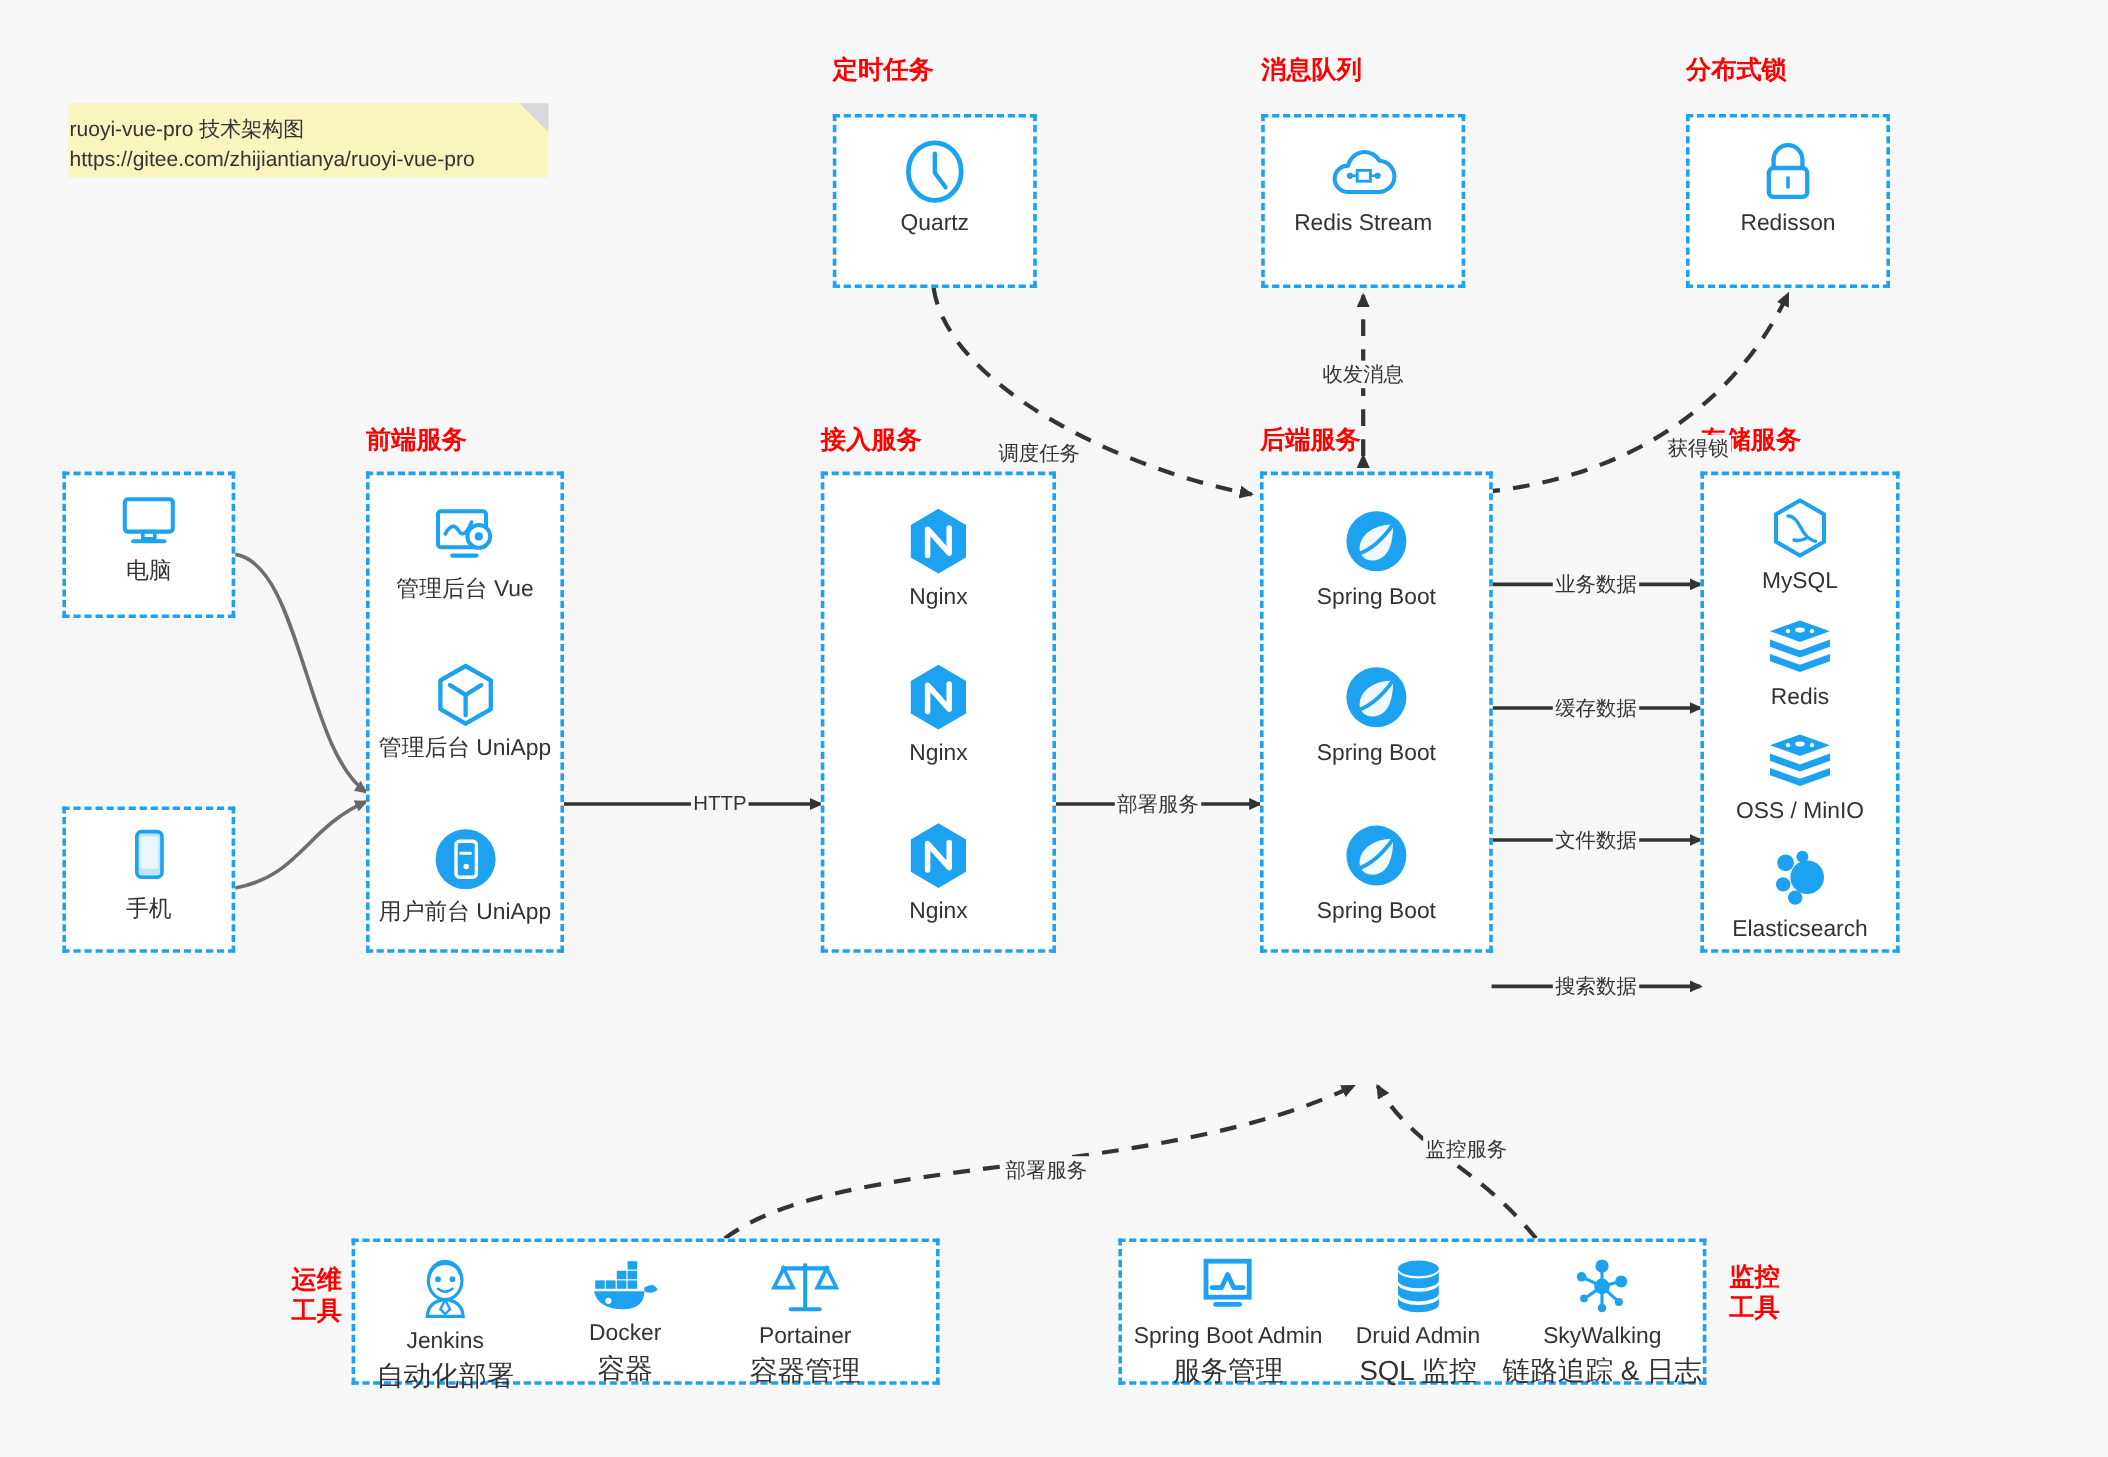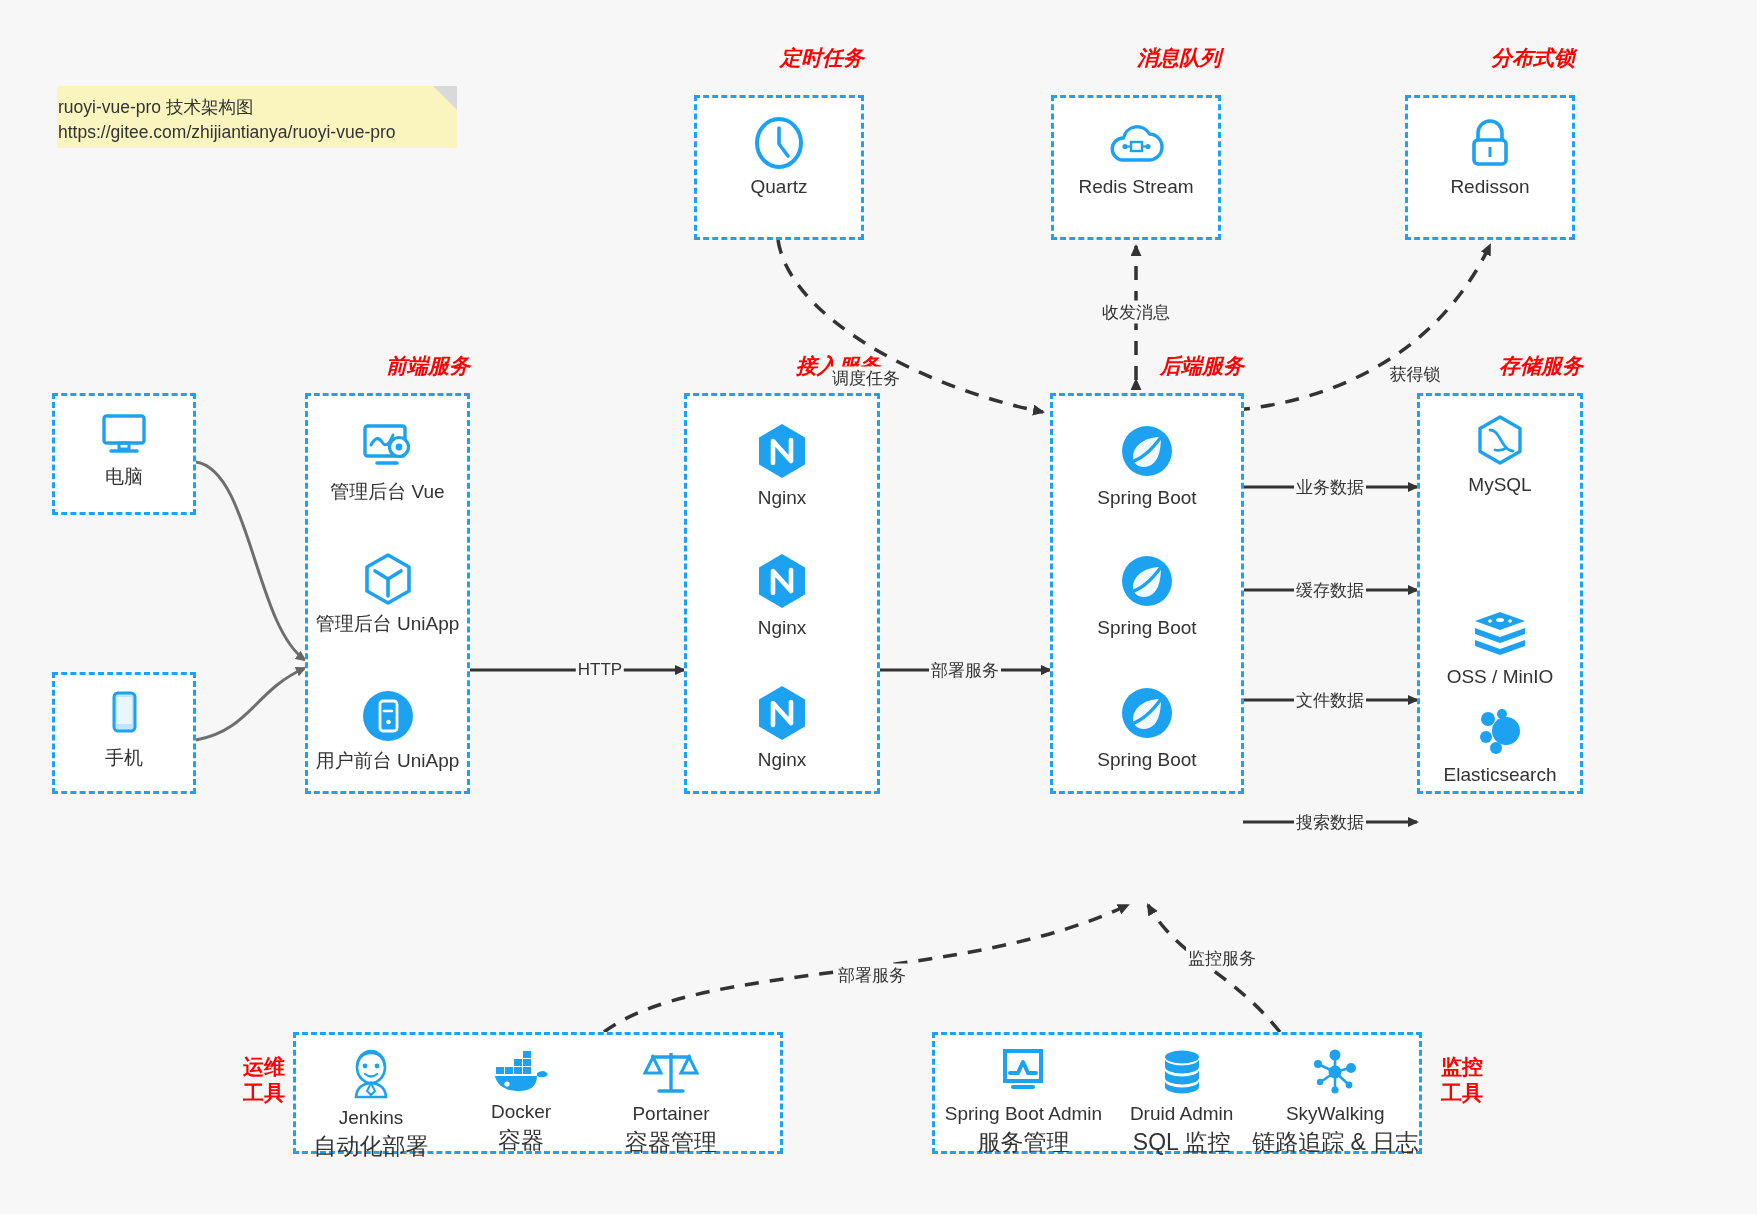--- a/index.html
+++ b/index.html
@@ -18,22 +18,21 @@
     border:3px dashed #1CA2F0;
     background:#ffffff;
     box-sizing:border-box;
   }
   .group-title{
     position:absolute;
     color:#FF0000;
     font-weight:bold;
     font-size:21px;
     white-space:nowrap;
-    text-align:right;
-    font-style:italic;
+    text-align:left;
   }
   .node{
     position:absolute;
     width:100%;
     left:0;
     text-align:center;
   }
   .node-icon{
     display:block;
     margin:0 auto 4px auto;
@@ -310,20 +309,33 @@
   <div class="group-title" style="left:1417px;top:352px;width:166px;">存储服务</div>
   <div class="group" style="left:1417px;top:393px;width:166px;height:401px;">
     <div class="node" style="top:18px;">
       <span class="node-icon">
         <svg width="54" height="54" viewBox="0 0 54 54">
           <path d="M27,3 L47,14.5 L47,37.5 L27,49 L7,37.5 L7,14.5 Z" fill="none" stroke="#1CA2F0" stroke-width="3.4" stroke-linejoin="round"></path>
           <path d="M17,16 C24,16 26,24 31,31 C34,35 38,37 40,37 M33,34 C30,36 26,37 22,36" fill="none" stroke="#1CA2F0" stroke-width="2.8" stroke-linecap="round"></path>
         </svg>
       </span>
       <span class="node-label">MySQL</span>
+    </div>
+    <div class="node" style="top:117px;">
+      <span class="node-icon">
+        <svg width="58" height="52" viewBox="0 0 58 52">
+          <path d="M29,4 L54,13 L29,22 L4,13 Z" fill="#1CA2F0"></path>
+          <path d="M4,20 L29,29 L54,20 L54,26 L29,35 L4,26 Z" fill="#1CA2F0"></path>
+          <path d="M4,32 L29,41 L54,32 L54,38 L29,47 L4,38 Z" fill="#1CA2F0"></path>
+          <ellipse cx="29" cy="12" rx="4" ry="2" fill="#ffffff"></ellipse>
+          <circle cx="19" cy="13" r="1.8" fill="#ffffff"></circle>
+          <circle cx="39" cy="13" r="1.8" fill="#ffffff"></circle>
+        </svg>
+      </span>
+      <span class="node-label">Redis</span>
     </div>
     <div class="node" style="top:212px;">
       <span class="node-icon">
         <svg width="58" height="52" viewBox="0 0 58 52">
           <path d="M29,4 L54,13 L29,22 L4,13 Z" fill="#1CA2F0"></path>
           <path d="M4,20 L29,29 L54,20 L54,26 L29,35 L4,26 Z" fill="#1CA2F0"></path>
           <path d="M4,32 L29,41 L54,32 L54,38 L29,47 L4,38 Z" fill="#1CA2F0"></path>
           <ellipse cx="29" cy="12" rx="4" ry="2" fill="#ffffff"></ellipse>
           <circle cx="19" cy="13" r="1.8" fill="#ffffff"></circle>
           <circle cx="39" cy="13" r="1.8" fill="#ffffff"></circle>
@@ -445,21 +457,21 @@
             <circle cx="12" cy="35" r="3.2" fill="#1CA2F0"></circle>
             <circle cx="10" cy="17" r="4" fill="#1CA2F0"></circle>
             <circle cx="27" cy="43" r="3.6" fill="#1CA2F0"></circle>
           </svg>
         </span>
         <span class="node-label">SkyWalking</span>
         <span class="node-sub">链路追踪 &amp; 日志</span>
       </div>
     </div>
   </div>
-  <div class="side-title" style="left:1430px;top:1054px;width:64px;">
+  <div class="side-title" style="left:1430px;top:1054px;width:64px;font-family:Liberation Mono, monospace;">
     <div>监控</div>
     <div>工具</div>
   </div>
 
   <div class="edge-label" style="left:866px;top:378px;">调度任务</div>
   <div class="edge-label" style="left:1136px;top:312px;">收发消息</div>
   <div class="edge-label" style="left:1415px;top:374px;">获得锁</div>
   <div class="edge-label" style="left:600px;top:670px;">HTTP</div>
   <div class="edge-label" style="left:965px;top:670px;">部署服务</div>
   <div class="edge-label" style="left:1330px;top:487px;">业务数据</div>

